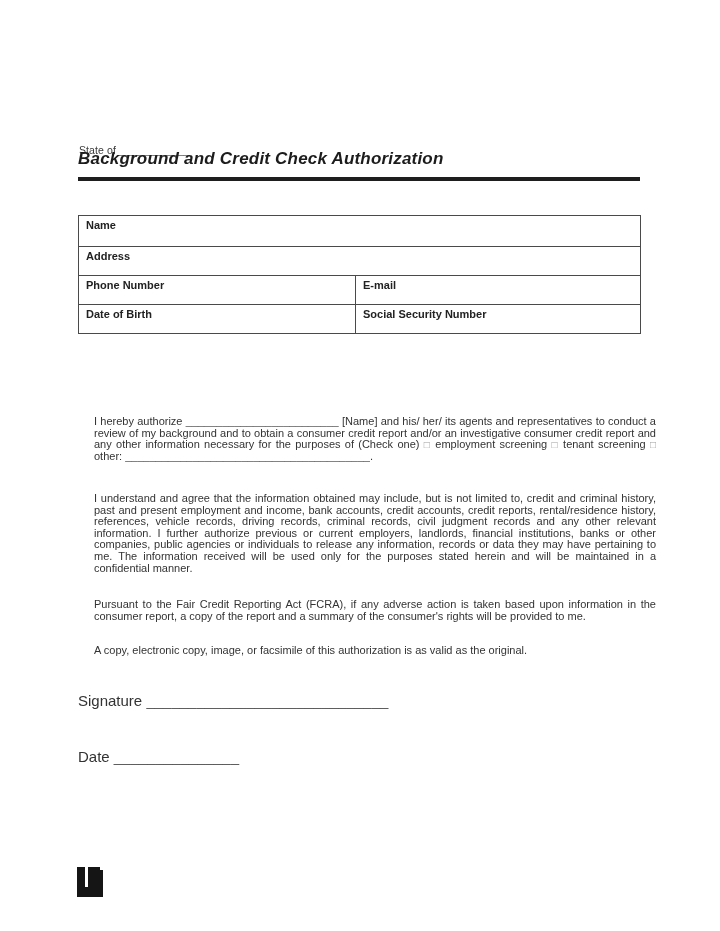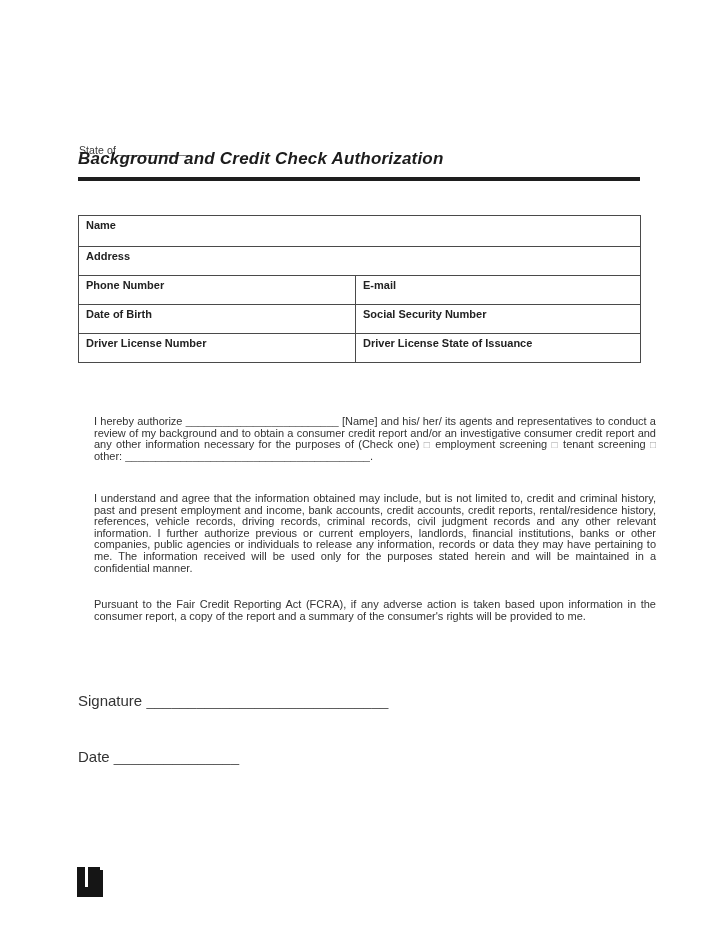--- a/index.html
+++ b/index.html
@@ -91,33 +91,30 @@
         <td colspan="2" class="h30"><span>Address</span></td>
       </tr>
       <tr>
         <td class="h30"><span>Phone Number</span></td>
         <td class="h30"><span>E-mail</span></td>
       </tr>
       <tr>
         <td class="h30"><span>Date of Birth</span></td>
         <td class="h30"><span>Social Security Number</span></td>
       </tr>
-      <tr>
-        <td class="h30"><span>Driver License Number</span></td>
-        <td class="h30"><span>Driver License State of Issuance</span></td>
-      </tr>
     </tbody>
   </table>
 
   <p class="abs para" style="top:405px"><span>I hereby authorize </span><span class="blank">_________________________</span><span> [Name] and his/ her/ its agents and representatives to conduct a review of my background and to obtain a consumer credit report and/or an investigative consumer credit report and any other information necessary for the purposes of (Check one) </span><span class="checkbox">□</span><span> employment screening </span><span class="checkbox">□</span><span> tenant screening </span><span class="checkbox">□</span><span> other: </span><span class="blank">________________________________________</span><span>.</span></p>
 
   <p class="abs para" style="top:482px">I understand and agree that the information obtained may include, but is not limited to, credit and criminal history, past and present employment and income, bank accounts, credit accounts, credit reports, rental/residence history, references, vehicle records, driving records, criminal records, civil judgment records and any other relevant information. I further authorize previous or current employers, landlords, financial institutions, banks or other companies, public agencies or individuals to release any information, records or data they may have pertaining to me. The information received will be used only for the purposes stated herein and will be maintained in a confidential manner.</p>
 
   <p class="abs para" style="top:588px">Pursuant to the Fair Credit Reporting Act (FCRA), if any adverse action is taken based upon information in the consumer report, a copy of the report and a summary of the consumer's rights will be provided to me.</p>
 
+  <p class="abs para" style="top:634px">A copy, electronic copy, image, or facsimile of this authorization is as valid as the original.</p>
 
   <div class="abs sig-line" style="top:692px"><span>Signature </span><span class="blank">_____________________________</span></div>
 
   <div class="abs date-line" style="top:748px"><span>Date </span><span class="blank">_______________</span></div>
 
   <div class="abs logo">
     <span class="slit"></span>
     <span class="notch"></span>
   </div>
 

